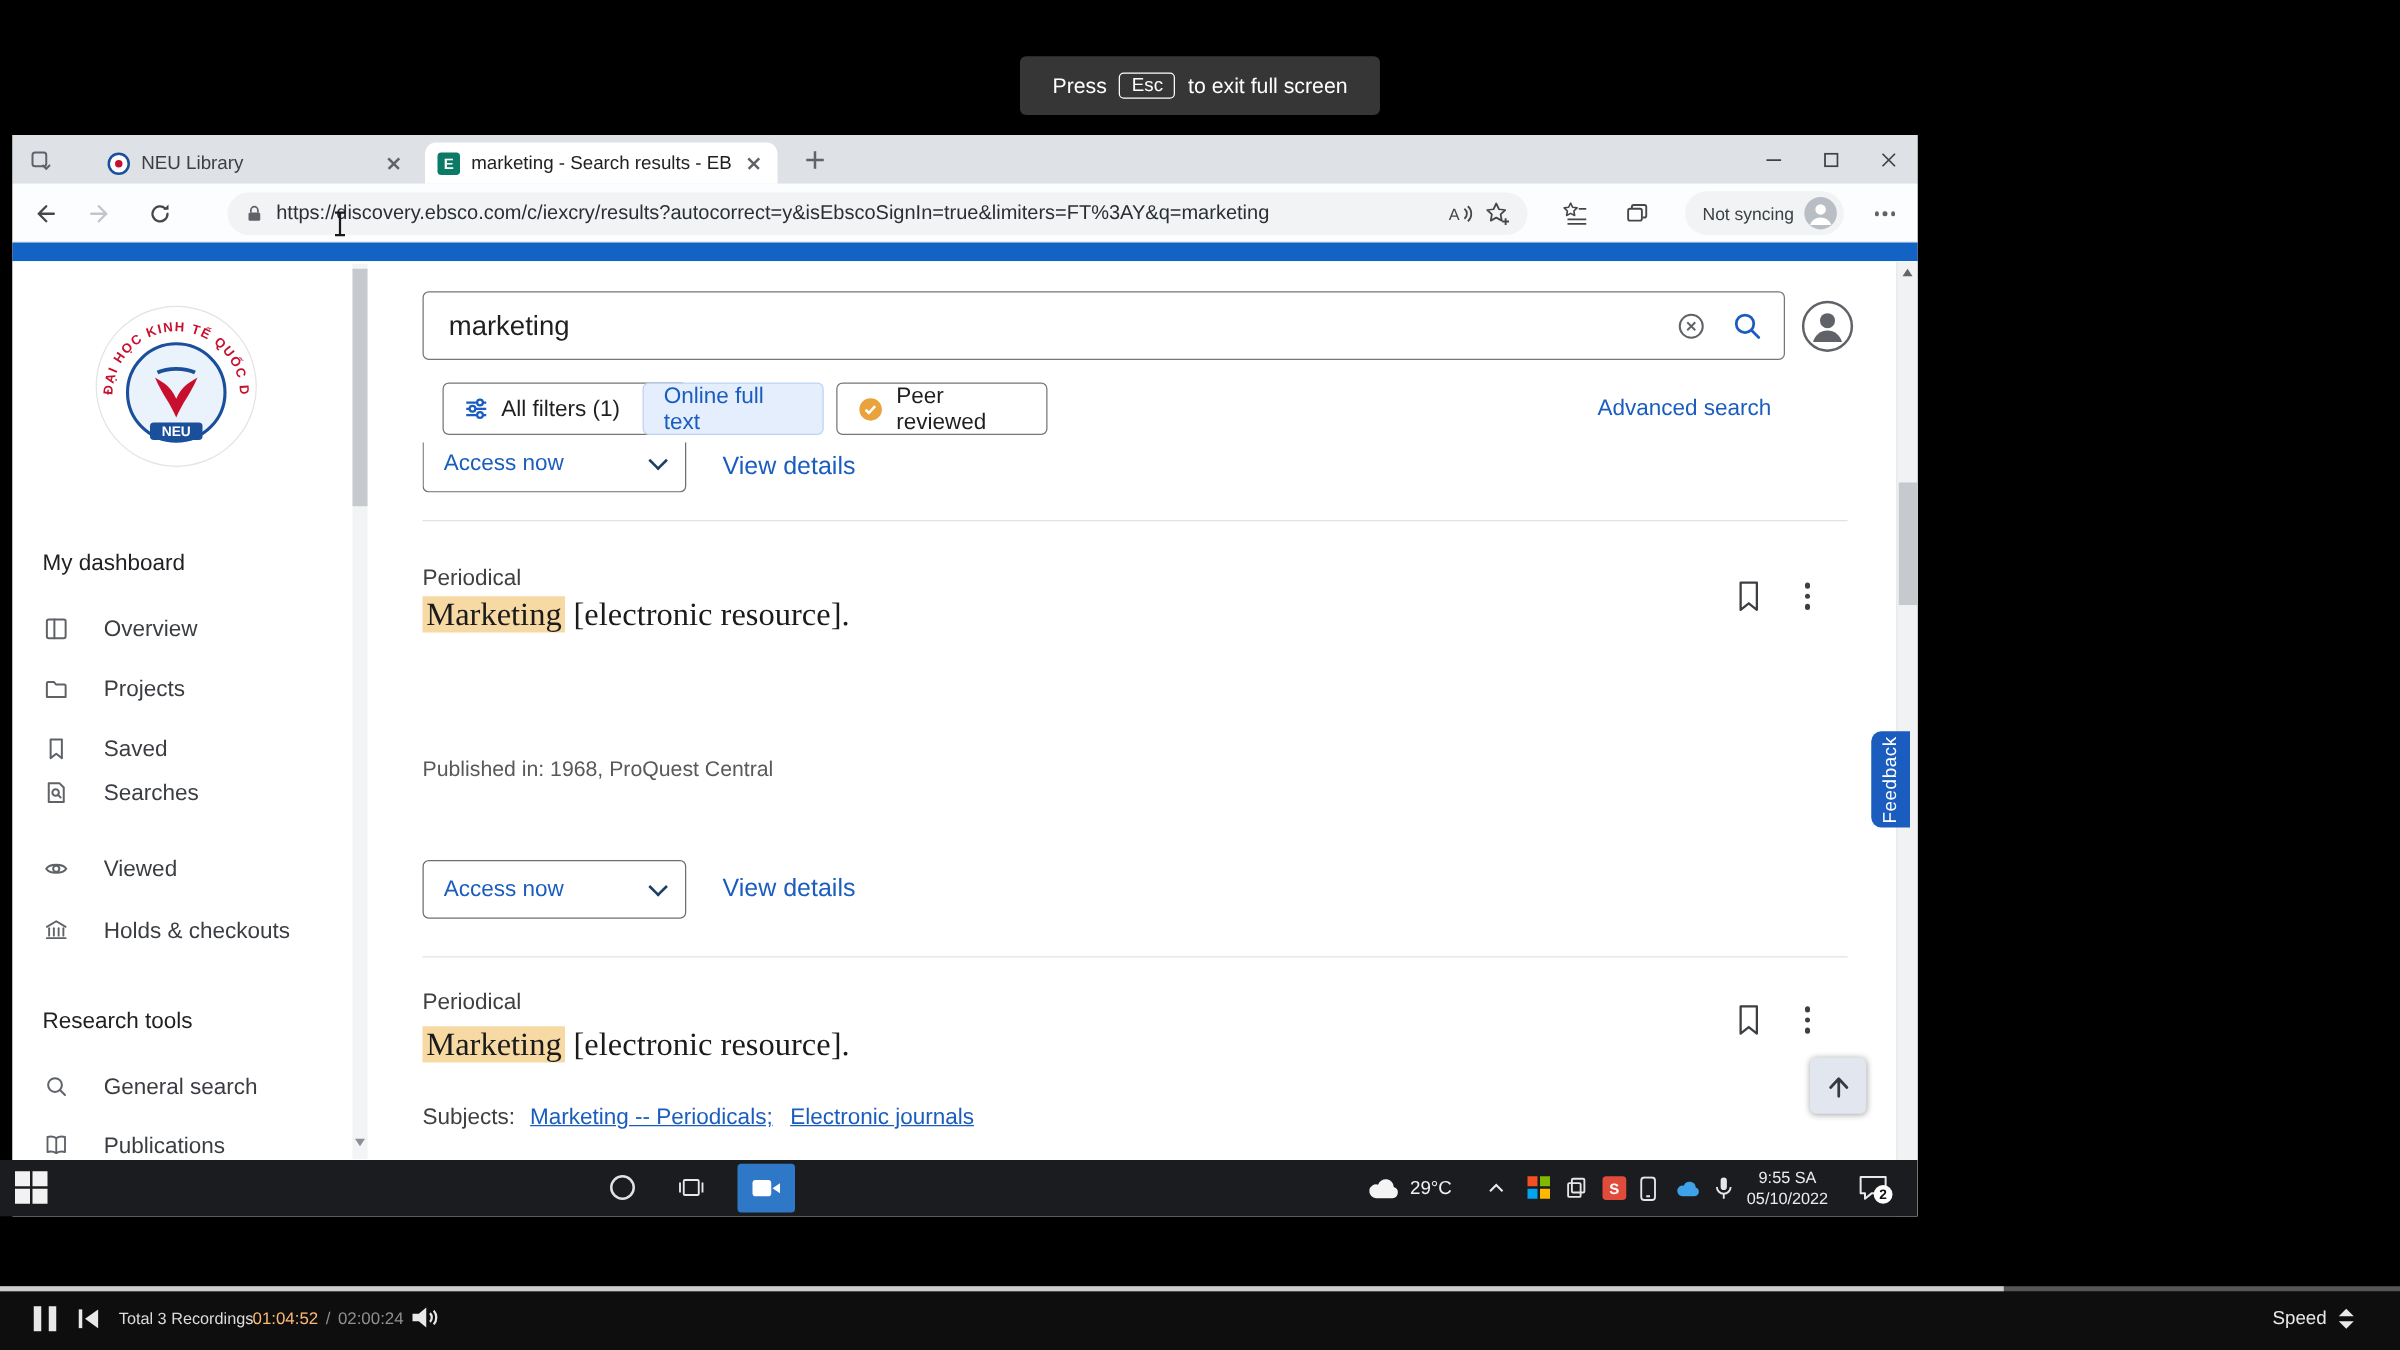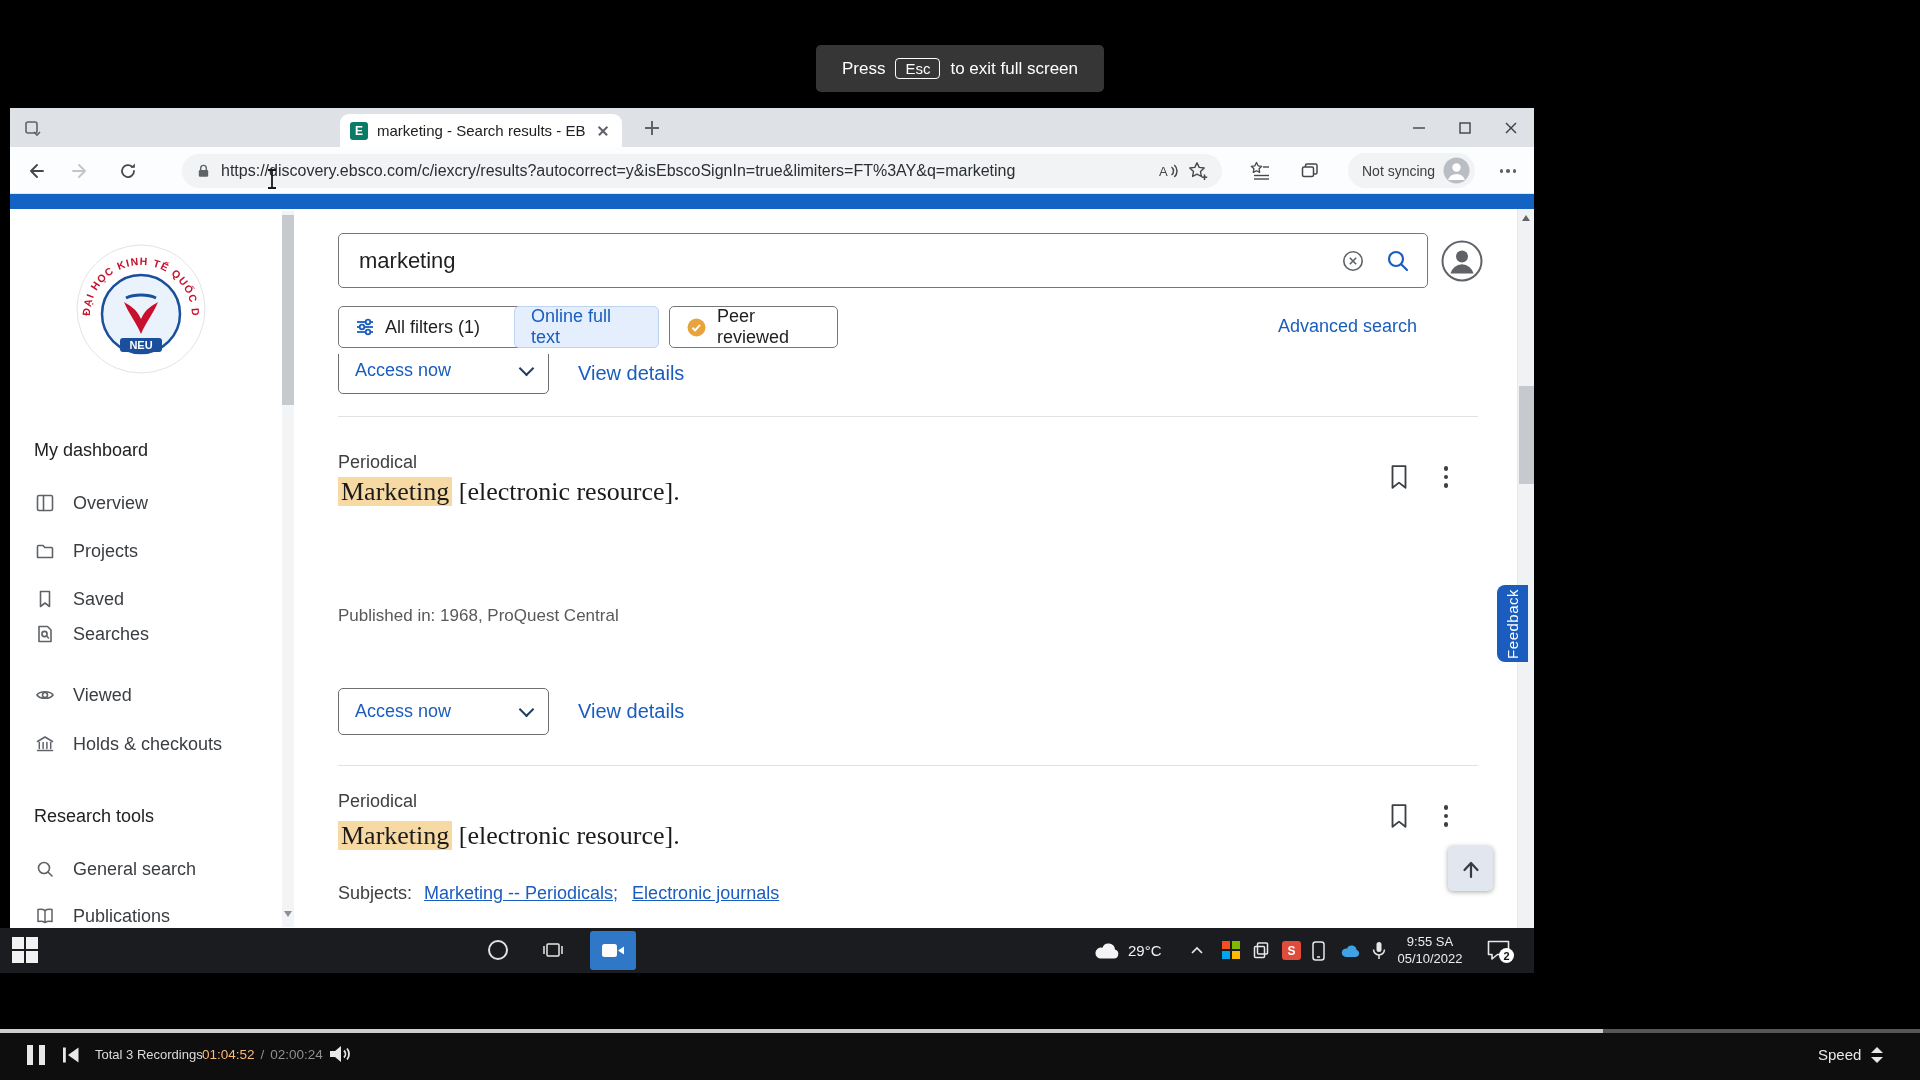--- a/index.html
+++ b/index.html
@@ -44,31 +44,31 @@
 
 
 #bluebar{left:0;top:86px;width:1524px;height:15px;background:#1263C4}
 #page{left:0;top:101px;width:1524px;height:764px;background:#fff;overflow:hidden}
 
 
 #sidescroll{left:272px;top:2px;width:12px;height:716px;background:#F3F4F5}
 #sidethumb{left:0;top:4px;width:12px;height:190px;background:#C6C9CE}
 #sidearrow{left:2px;top:700px;width:0;height:0;border-left:4.5px solid transparent;border-right:4.5px solid transparent;border-top:6px solid #8A8F98}
 .sheading{left:24px;font-size:18px;color:#202124}
-.srow{left:24px;height:30px;display:flex;align-items:center;gap:17px;font-size:18px;color:#3A3D42}
+.srow{left:24px;height:30px;display:flex;align-items:center;gap:27px;font-size:18px;color:#3A3D42}
 .sic{width:22px;display:flex;justify-content:center}
 
 
 #searchbox{left:328px;top:24px;width:1090px;height:55px;border:1px solid #747775;border-radius:5px;background:#fff}
 #searchinput{position:absolute;left:20px;top:11px;width:900px;height:32px;border:none;outline:none;font-size:22px;color:#1F1F1F;background:transparent}
 #clearbtn{right:62px;top:15px}
 #magbtn{right:16px;top:14px}
 #accountbtn{left:1430px;top:30px;width:44px;height:44px}
 .fbtn{top:97px;height:42px;border:1px solid #747775;border-radius:5px;background:#fff;display:flex;align-items:center;gap:10px;padding:0 16px;font-size:18px;color:#1F1F1F}
-#fb-all{left:328px;width:196px}
+#fb-all{left:344px;width:196px}
 #fb-online{left:504px;width:145px;background:#E4EEFC;border:1px solid #BCD3F2;color:#1A5DBE;justify-content:center}
 #fb-peer{left:659px;width:169px}
 #advsearch{left:1268px;top:107px;font-size:18px;color:#1A5DBE}
 
 
 #partialrow{left:328px;top:145px;width:700px;height:40px;overflow:hidden}
 .access-btn{width:211px;height:47px;border:1px solid #6F6F6F;border-radius:5px;background:#fff;display:flex;align-items:center;justify-content:space-between;padding:0 16px;font-size:18px;color:#1A5DBE}
 .chev{width:11px;height:11px;border-right:2.4px solid #1C3E63;border-bottom:2.4px solid #1C3E63;transform:rotate(45deg);margin-top:-5px}
 .view-details{font-size:20px;color:#1A5DBE}
 .divider{left:328px;width:1140px;height:1px;background:#E0E2E6}
@@ -141,20 +141,25 @@
 
   <div id="browser" class="abs">
 
     <div id="tabbar" class="abs">
       <div id="tabactions" class="abs">
         <svg width="18" height="18" viewBox="0 0 18 18">
             <rect x="2" y="3" width="11" height="11" rx="2" fill="none" stroke="#5F6368" stroke-width="1.6"></rect>
             <path d="M10 13 l3 3 3-3" fill="none" stroke="#5F6368" stroke-width="1.6"></path>
           </svg>
       </div>
+      <div id="tab1" class="tab abs">
+        <span class="favdot"></span>
+        <span class="tabtitle">NEU Library</span>
+        <span class="tclose"></span>
+      </div>
       <div id="tab2" class="tab abs">
         <span class="favE">E</span>
         <span class="tabtitle">marketing - Search results - EBS...</span>
         <span class="tclose"></span>
       </div>
       <div id="newtab" class="abs"></div>
       <div id="wincontrols" class="abs">
         <div class="wc">
             <svg width="12" height="12">
               <line x1="0" y1="6" x2="12" y2="6" stroke="#3F4346" stroke-width="1.4"></line>

